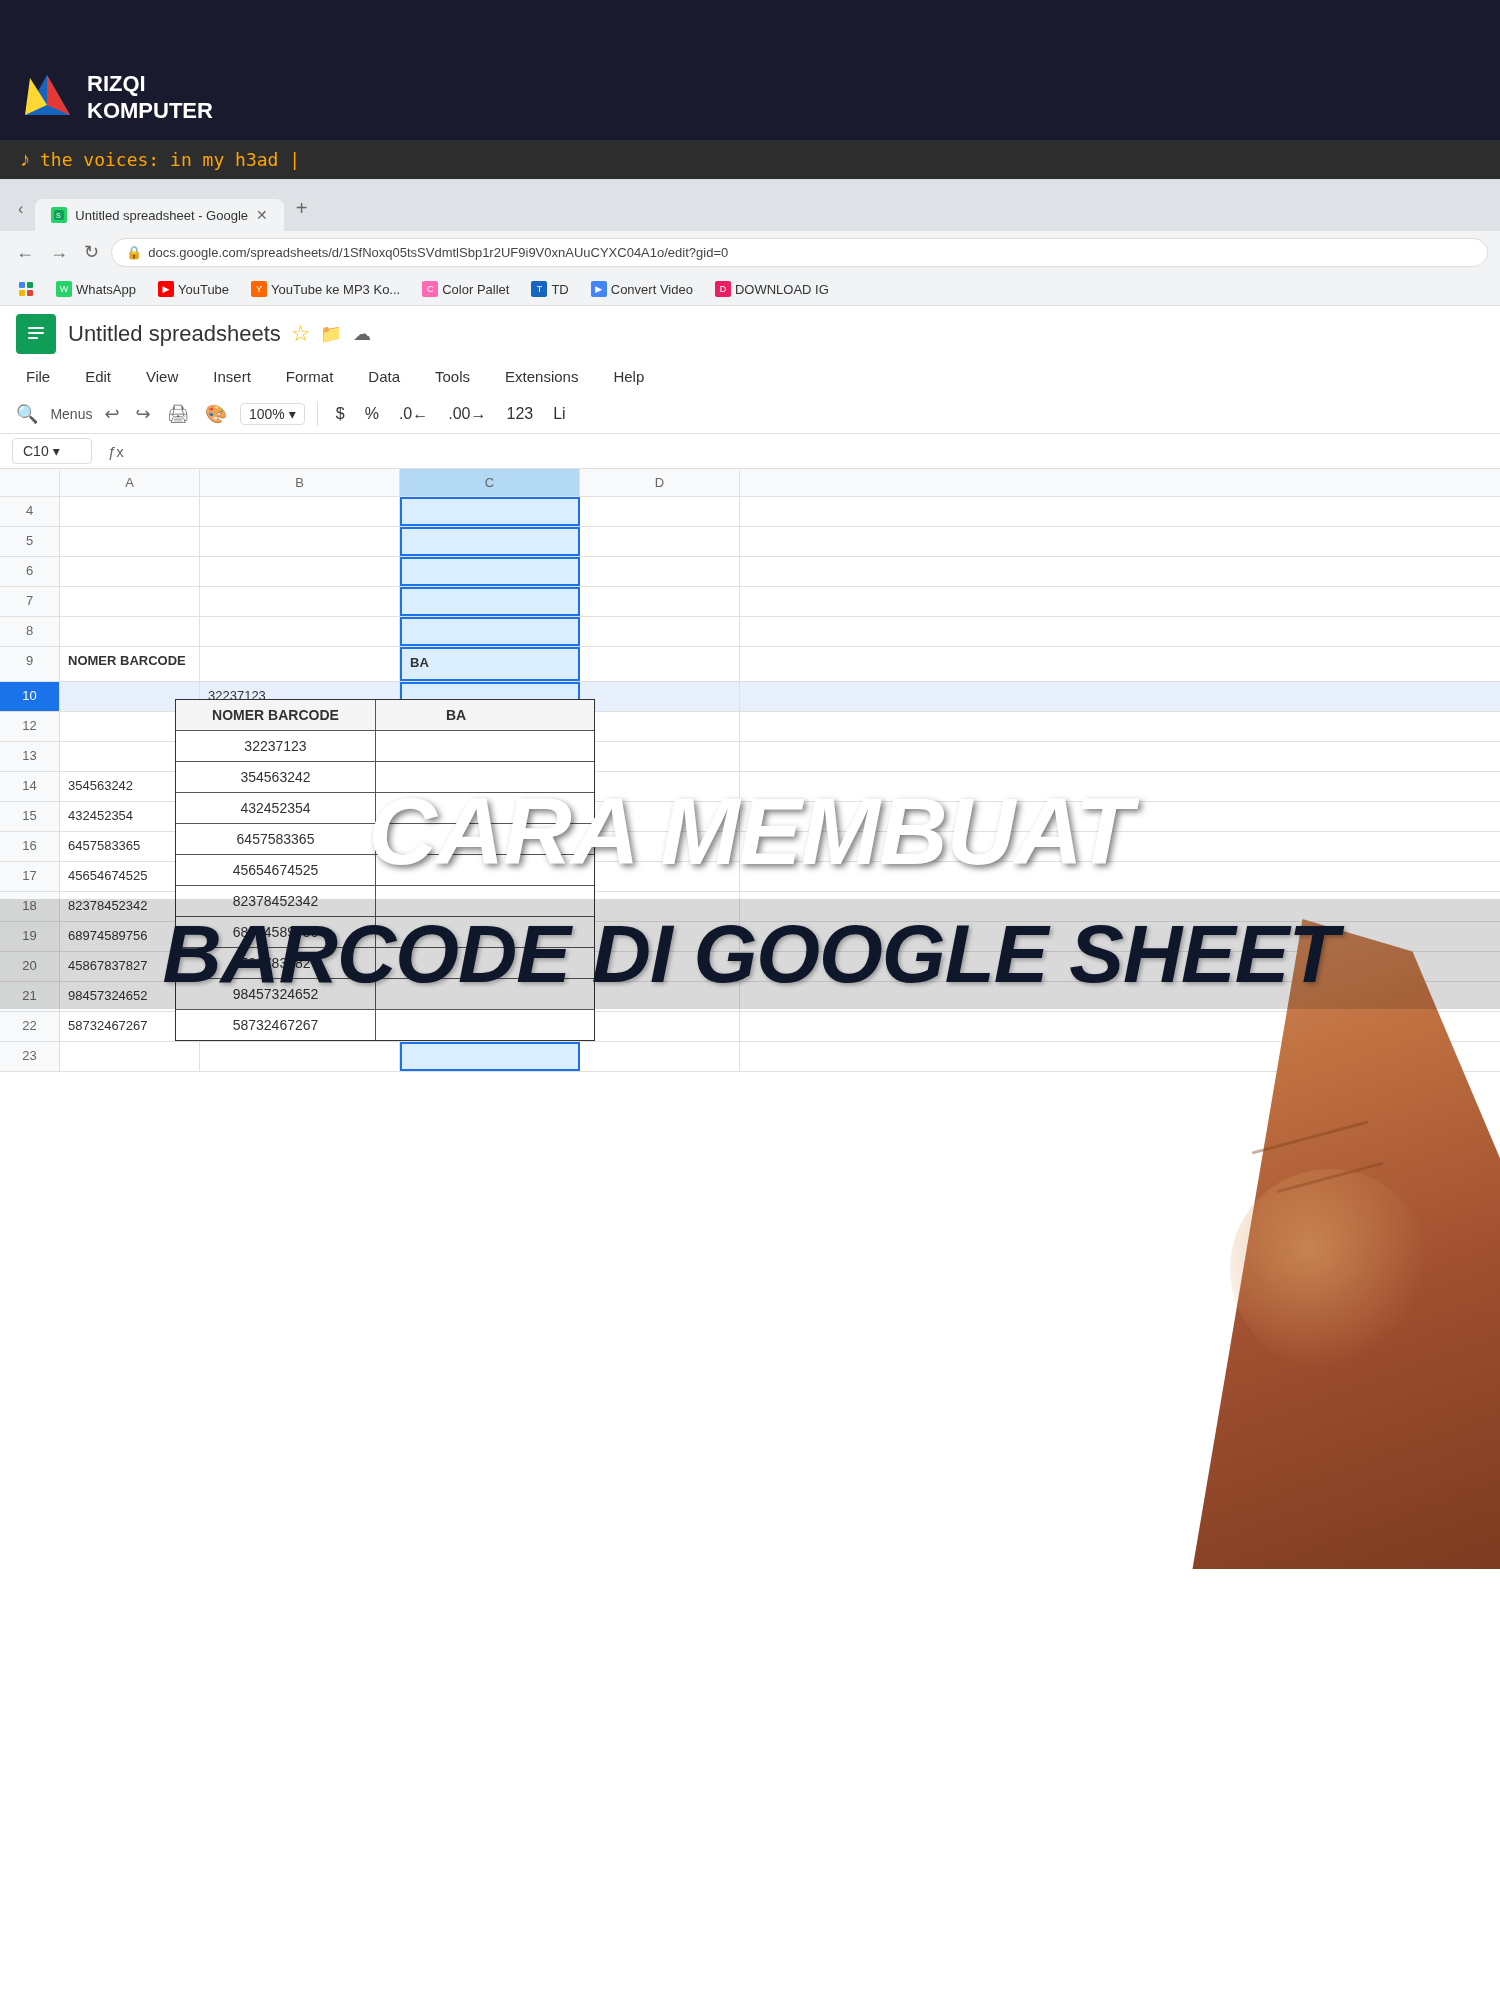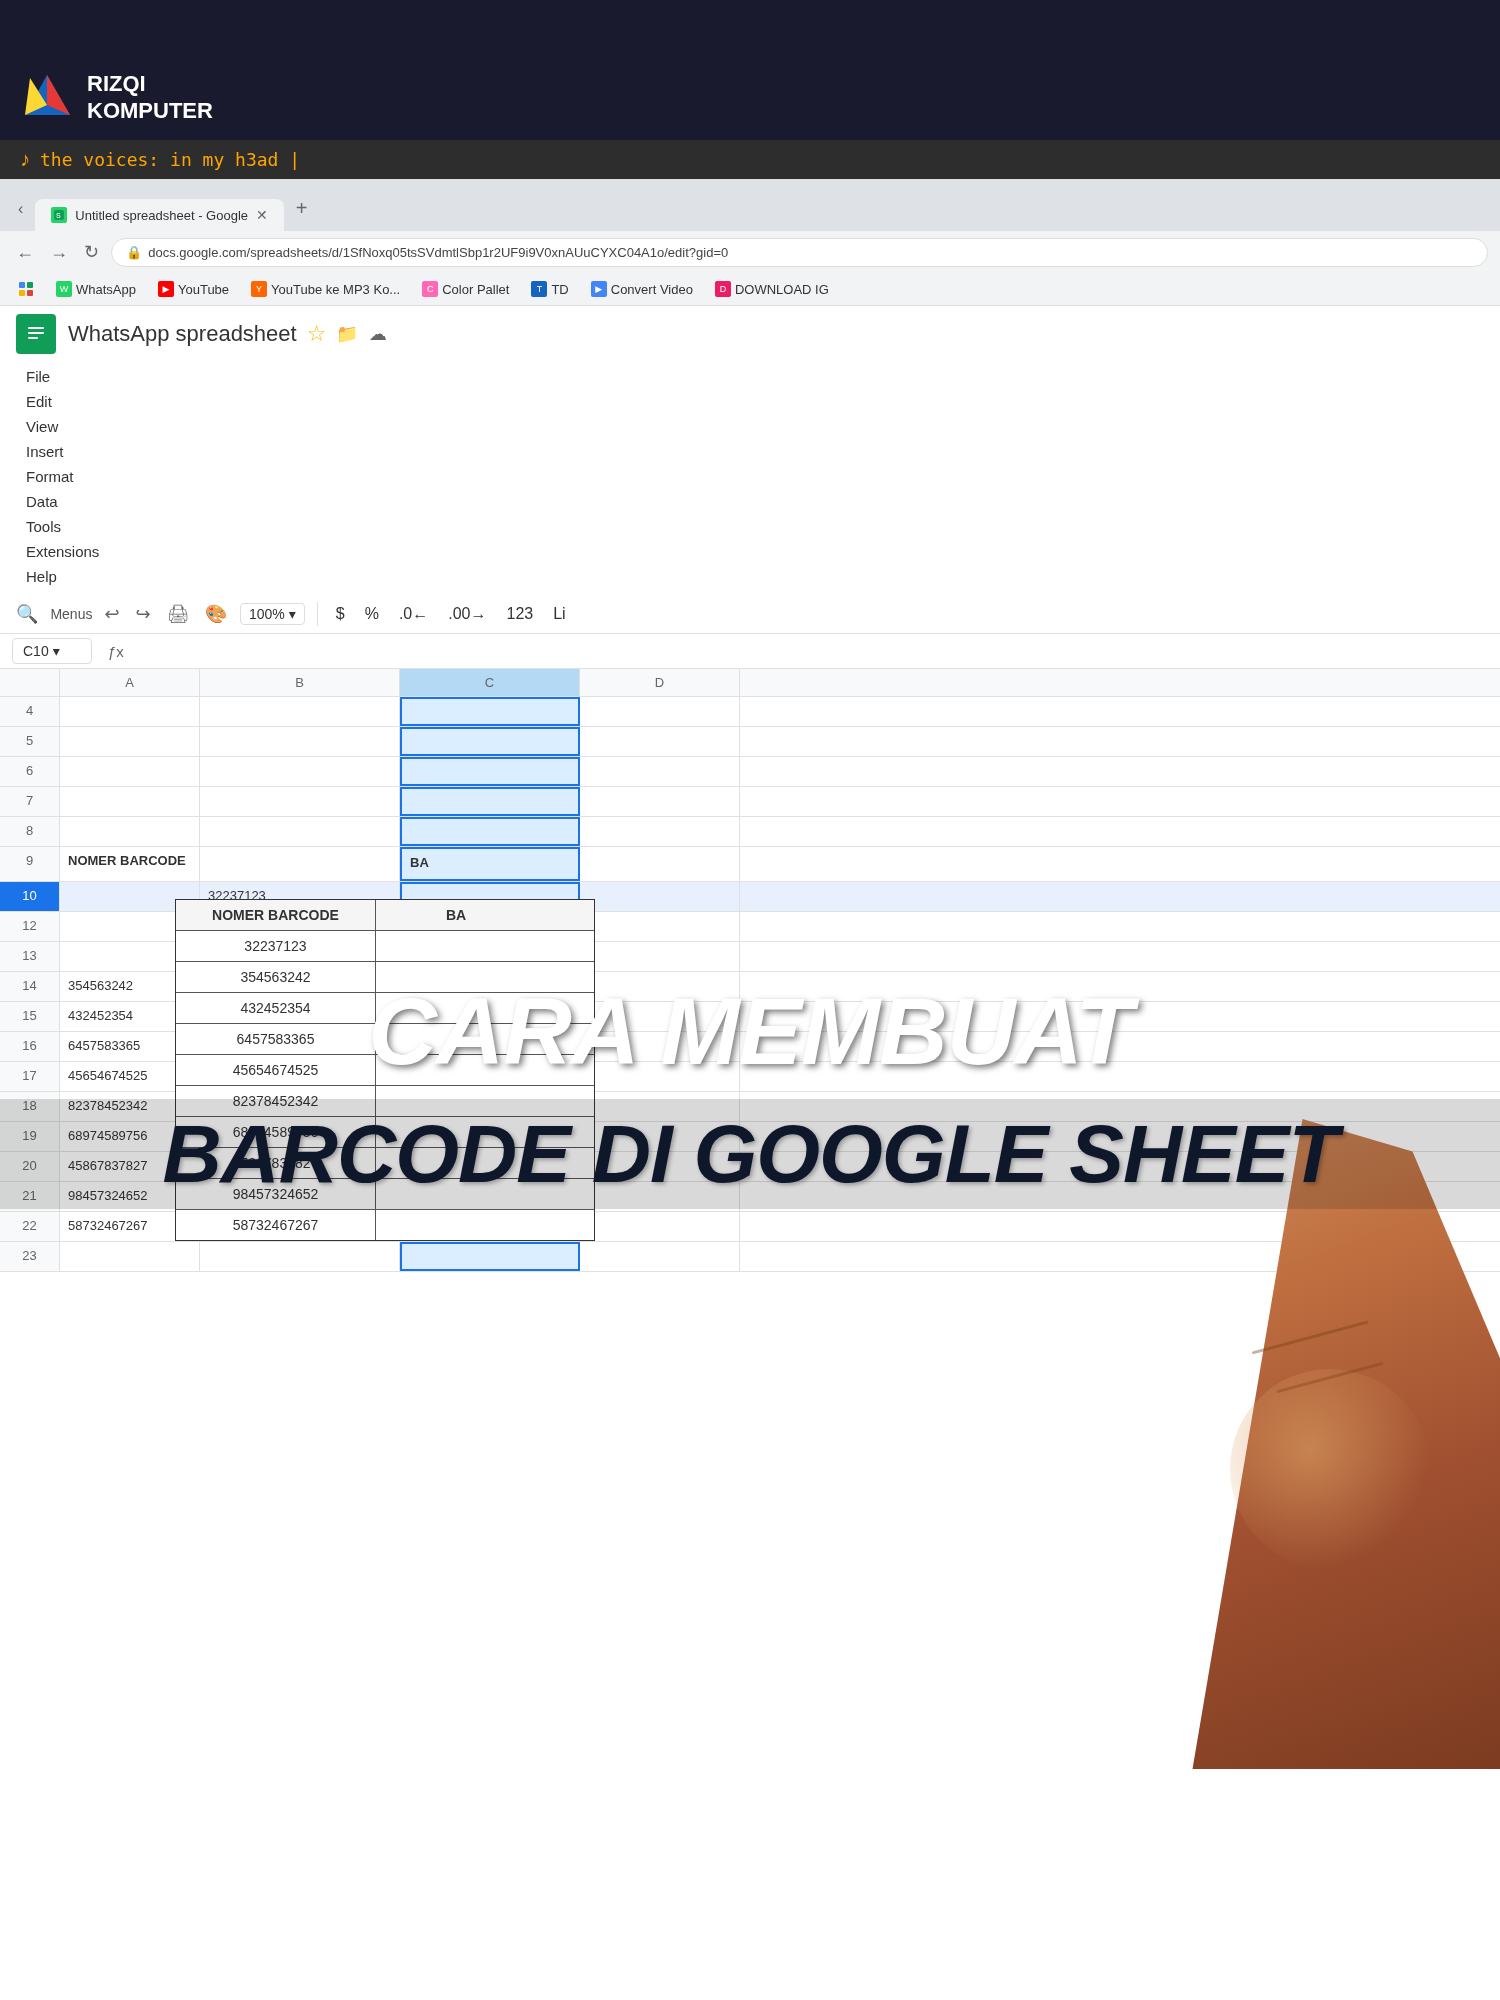--- a/index.html
+++ b/index.html
@@ -261,24 +261,23 @@
 
     .sheets-title {
       font-size: 22px;
       color: #333;
       font-weight: 400;
     }
 
     
     .menu-bar {
       display: flex;
-      gap: 0;
+      gap: 15px;
       padding: 2px 16px 6px;
       background: white;
-      flex-direction: column;
     }
 
     .menu-item {
       padding: 4px 10px;
       font-size: 15px;
       color: #333;
       cursor: pointer;
       border-radius: 4px;
     }
 
@@ -608,21 +607,21 @@
       <div class="sheets-logo">
         <svg width="24" height="30" viewBox="0 0 24 30">
           <rect width="24" height="30" rx="2" fill="#0f9d58"></rect>
           <rect x="4" y="8" width="16" height="2" rx="1" fill="white"></rect>
           <rect x="4" y="13" width="16" height="2" rx="1" fill="white"></rect>
           <rect x="4" y="18" width="10" height="2" rx="1" fill="white"></rect>
         </svg>
       </div>
       <div class="sheets-title-area">
         <div style="display:flex;align-items:center;gap:10px;">
-          <span class="sheets-title">WhatsApp spreadsheet</span>
+          <span class="sheets-title">Untitled spreadsheets</span>
           <span style="font-size:22px;color:#fbbc04;">☆</span>
           <span style="font-size:18px;color:#666;">📁</span>
           <span style="font-size:18px;color:#666;">☁</span>
         </div>
       </div>
     </div>
 
     <div class="menu-bar">
       <span class="menu-item">File</span>
       <span class="menu-item">Edit</span>

